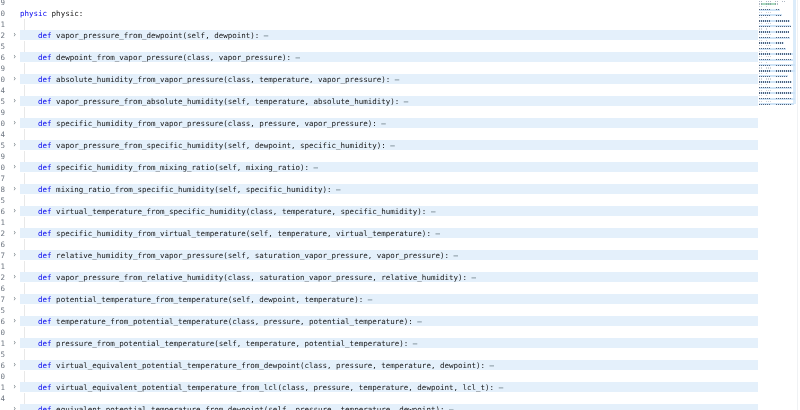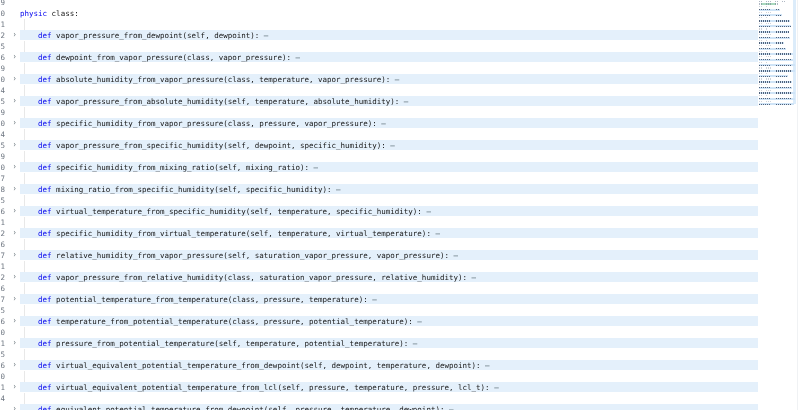--- a/index.html
+++ b/index.html
@@ -41,21 +41,21 @@
 
 <div class="screen">
   <div class="editor">
     <div class="rows" id="rows">
         <div class="row">
           <span class="num">9</span>
           <span class="code"></span>
         </div>
         <div class="row">
           <span class="num">0</span>
-          <span class="code"><span class="kw">physic</span><span> class:</span></span>
+          <span class="code"><span class="kw">physic</span><span> physic:</span></span>
         </div>
         <div class="row">
           <span class="num">1</span>
           <span class="guide"></span>
           <span class="code"></span>
         </div>
         <div class="row hl">
           <span class="num">2</span>
           <span class="chev">›</span>
           <span class="code"><span>    </span><span class="kw">def</span><span> vapor_pressure_from_dewpoint(self, dewpoint): </span><span class="dash">–</span></span>
@@ -131,21 +131,21 @@
           <span class="code"><span>    </span><span class="kw">def</span><span> mixing_ratio_from_specific_humidity(self, specific_humidity): </span><span class="dash">–</span></span>
         </div>
         <div class="row">
           <span class="num">5</span>
           <span class="guide"></span>
           <span class="code"></span>
         </div>
         <div class="row hl">
           <span class="num">6</span>
           <span class="chev">›</span>
-          <span class="code"><span>    </span><span class="kw">def</span><span> virtual_temperature_from_specific_humidity(self, temperature, specific_humidity): </span><span class="dash">–</span></span>
+          <span class="code"><span>    </span><span class="kw">def</span><span> virtual_temperature_from_specific_humidity(class, temperature, specific_humidity): </span><span class="dash">–</span></span>
         </div>
         <div class="row">
           <span class="num">1</span>
           <span class="guide"></span>
           <span class="code"></span>
         </div>
         <div class="row hl">
           <span class="num">2</span>
           <span class="chev">›</span>
           <span class="code"><span>    </span><span class="kw">def</span><span> specific_humidity_from_virtual_temperature(self, temperature, virtual_temperature): </span><span class="dash">–</span></span>
@@ -171,21 +171,21 @@
           <span class="code"><span>    </span><span class="kw">def</span><span> vapor_pressure_from_relative_humidity(class, saturation_vapor_pressure, relative_humidity): </span><span class="dash">–</span></span>
         </div>
         <div class="row">
           <span class="num">6</span>
           <span class="guide"></span>
           <span class="code"></span>
         </div>
         <div class="row hl">
           <span class="num">7</span>
           <span class="chev">›</span>
-          <span class="code"><span>    </span><span class="kw">def</span><span> potential_temperature_from_temperature(class, pressure, temperature): </span><span class="dash">–</span></span>
+          <span class="code"><span>    </span><span class="kw">def</span><span> potential_temperature_from_temperature(self, dewpoint, temperature): </span><span class="dash">–</span></span>
         </div>
         <div class="row">
           <span class="num">5</span>
           <span class="guide"></span>
           <span class="code"></span>
         </div>
         <div class="row hl">
           <span class="num">6</span>
           <span class="chev">›</span>
           <span class="code"><span>    </span><span class="kw">def</span><span> temperature_from_potential_temperature(class, pressure, potential_temperature): </span><span class="dash">–</span></span>
@@ -201,31 +201,31 @@
           <span class="code"><span>    </span><span class="kw">def</span><span> pressure_from_potential_temperature(self, temperature, potential_temperature): </span><span class="dash">–</span></span>
         </div>
         <div class="row">
           <span class="num">5</span>
           <span class="guide"></span>
           <span class="code"></span>
         </div>
         <div class="row hl">
           <span class="num">6</span>
           <span class="chev">›</span>
-          <span class="code"><span>    </span><span class="kw">def</span><span> virtual_equivalent_potential_temperature_from_dewpoint(self, dewpoint, temperature, dewpoint): </span><span class="dash">–</span></span>
-        </div>
-        <div class="row">
-          <span class="num">0</span>
-          <span class="guide"></span>
-          <span class="code"></span>
-        </div>
-        <div class="row hl">
-          <span class="num">1</span>
-          <span class="chev">›</span>
-          <span class="code"><span>    </span><span class="kw">def</span><span> virtual_equivalent_potential_temperature_from_lcl(self, pressure, temperature, pressure, lcl_t): </span><span class="dash">–</span></span>
+          <span class="code"><span>    </span><span class="kw">def</span><span> virtual_equivalent_potential_temperature_from_dewpoint(class, pressure, temperature, dewpoint): </span><span class="dash">–</span></span>
+        </div>
+        <div class="row">
+          <span class="num">0</span>
+          <span class="guide"></span>
+          <span class="code"></span>
+        </div>
+        <div class="row hl">
+          <span class="num">1</span>
+          <span class="chev">›</span>
+          <span class="code"><span>    </span><span class="kw">def</span><span> virtual_equivalent_potential_temperature_from_lcl(class, pressure, temperature, dewpoint, lcl_t): </span><span class="dash">–</span></span>
         </div>
         <div class="row">
           <span class="num">4</span>
           <span class="guide"></span>
           <span class="code"></span>
         </div>
         <div class="row hl">
           <span class="num"></span>
           <span class="chev">›</span>
           <span class="code"><span>    </span><span class="kw">def</span><span> equivalent_potential_temperature_from_dewpoint(self, pressure, temperature, dewpoint): </span><span class="dash">–</span></span>

